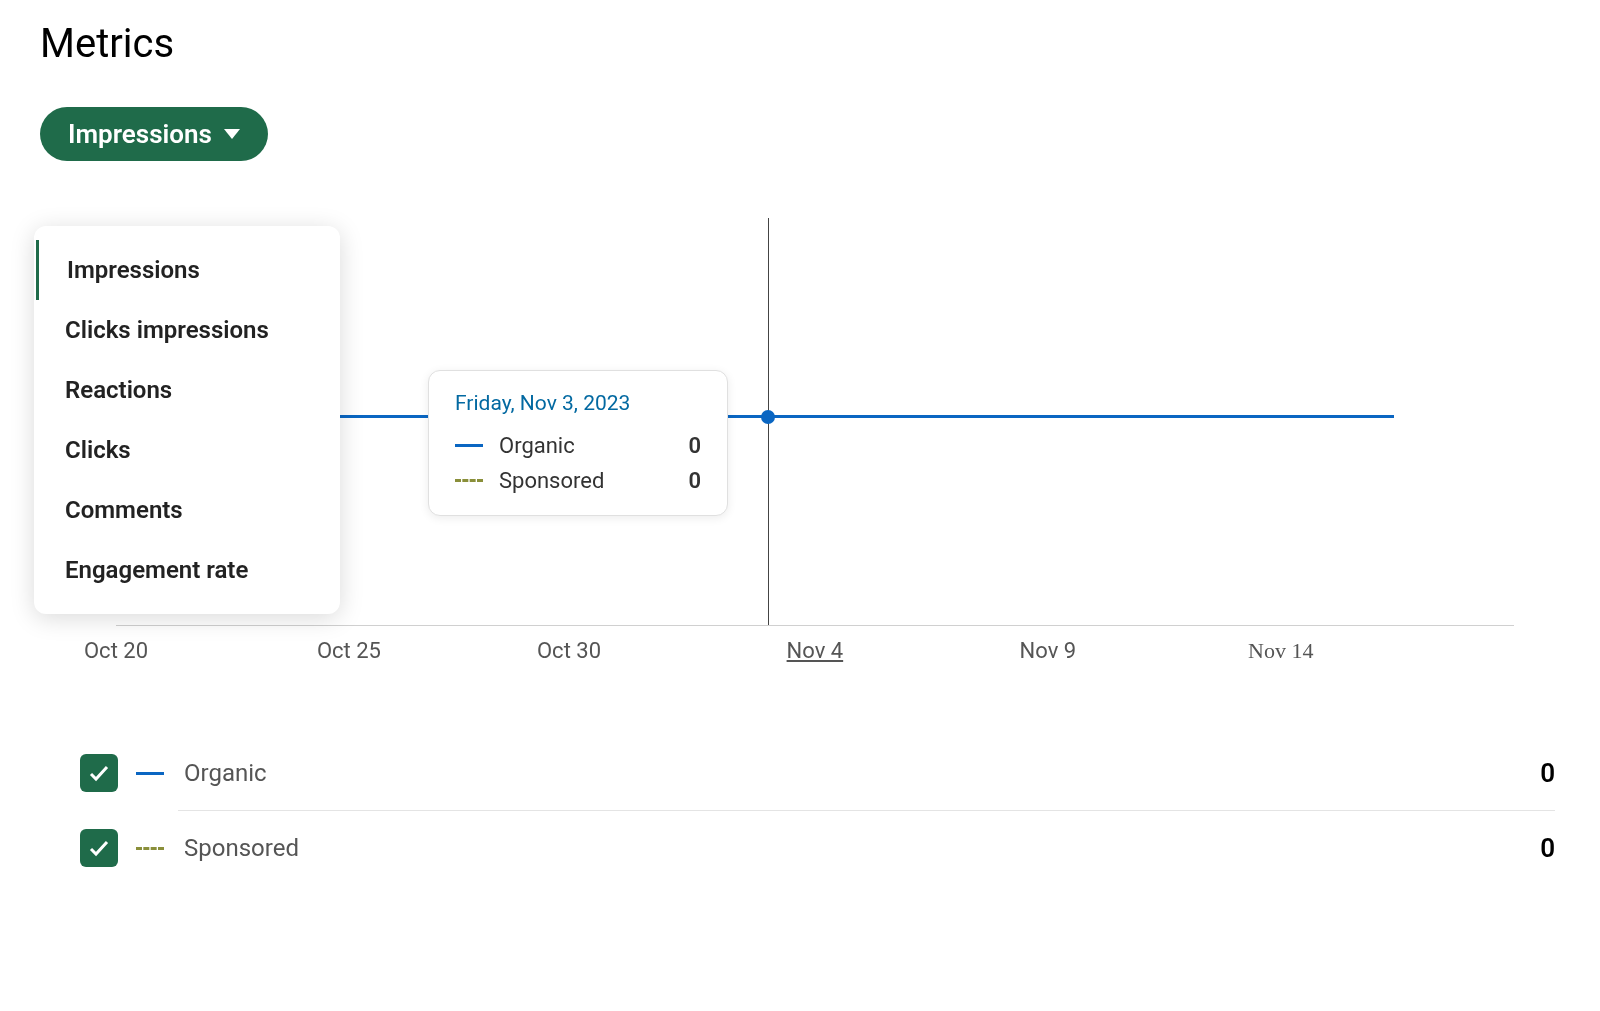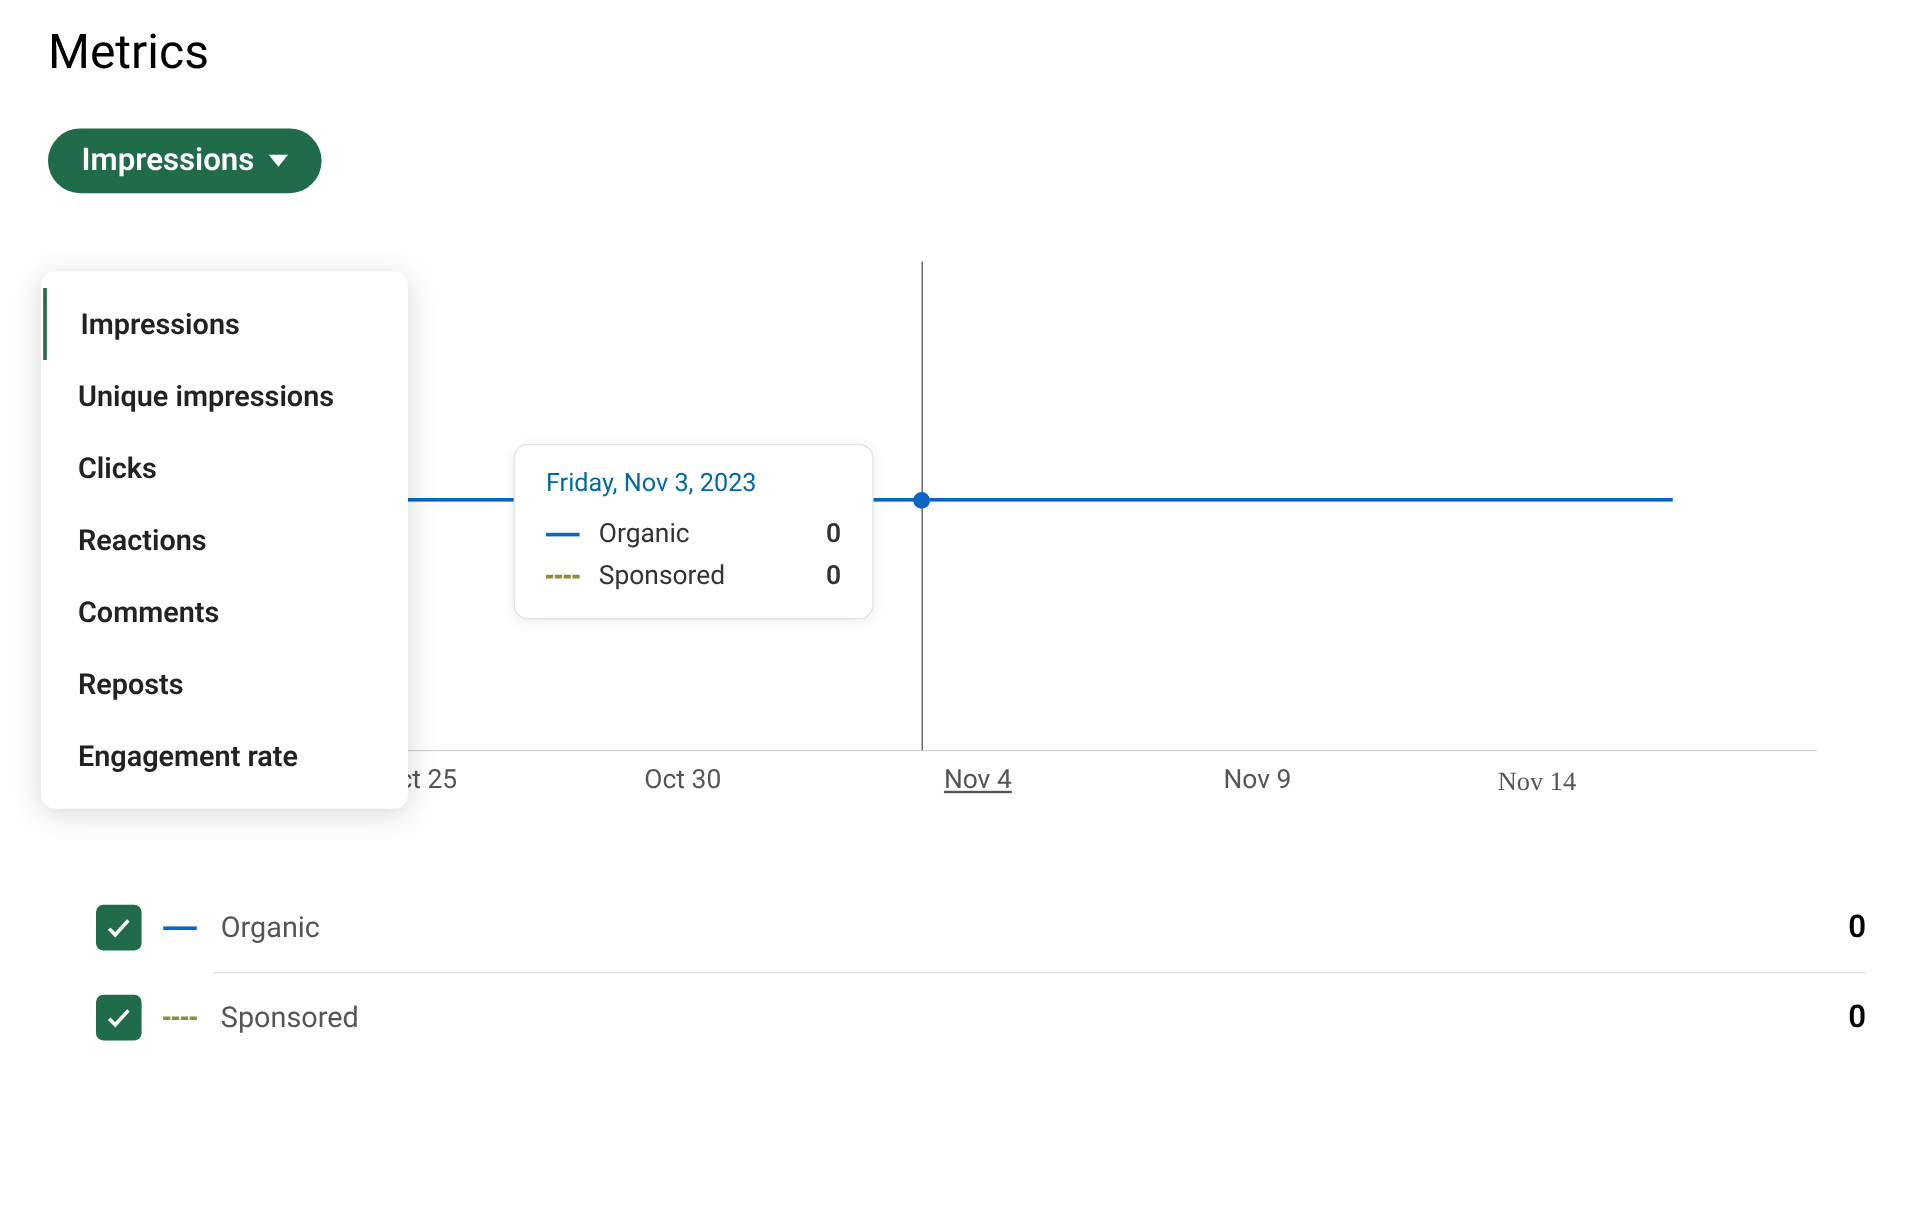--- a/index.html
+++ b/index.html
@@ -203,25 +203,24 @@
       <span class="x-tick" style="left: 453px;">Oct 30</span>
       <span class="x-tick" style="left: 698.889px; text-decoration: underline;">Nov 4</span>
       <span class="x-tick" style="left: 931.852px;">Nov 9</span>
       <span class="x-tick" style="left: 1164.81px; font-family: Liberation Serif, serif;">Nov 14</span>
     </div>
 </div>
 
 
 <div class="dropdown" id="dropdown">
     <div class="dropdown-item selected">Impressions</div>
-    <div class="dropdown-item">Unique impressions</div>
+    <div class="dropdown-item">Clicks impressions</div>
+    <div class="dropdown-item">Reactions</div>
     <div class="dropdown-item">Clicks</div>
-    <div class="dropdown-item">Reactions</div>
     <div class="dropdown-item">Comments</div>
-    <div class="dropdown-item">Reposts</div>
     <div class="dropdown-item">Engagement rate</div>
   </div>
 
 
 <div class="tooltip">
   <div class="tooltip-date">Friday, Nov 3, 2023</div>
   <div class="tooltip-row">
     <span class="swatch">
         <span class="swatch-line-blue"></span>
       </span>

